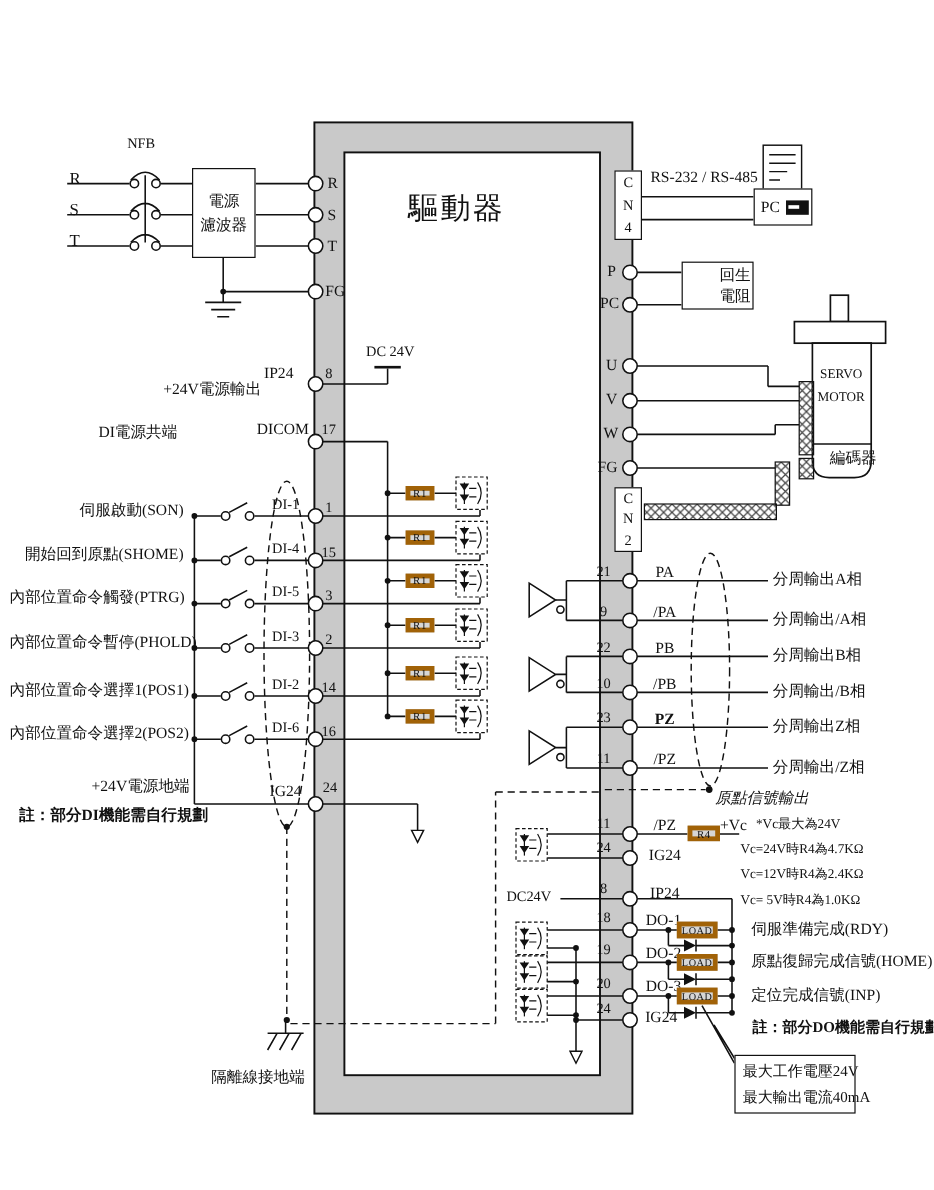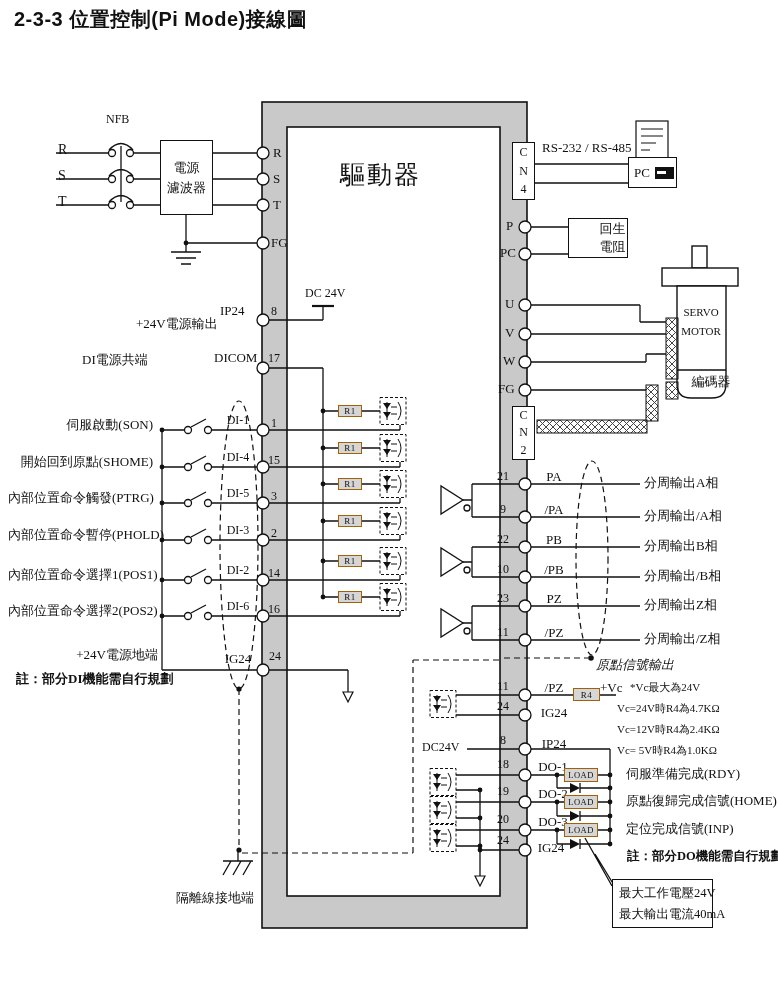--- a/index.html
+++ b/index.html
@@ -7,21 +7,21 @@
           font-family:"Liberation Serif","DejaVu Serif",serif;color:#111;}
   #canvas svg{position:absolute;left:0;top:0;}
   .t{position:absolute;font-size:13px;line-height:1.2;white-space:nowrap;color:#111;}
   .c{text-align:center;}
   .r{text-align:right;}
   .pre{white-space:pre-line;}
   .b{font-weight:bold;}
   .s12{font-size:12px;} .s11{font-size:11px;} .s14{font-size:14px;}
   .box{position:absolute;border:1.5px solid #111;background:#fff;display:flex;
        align-items:center;justify-content:center;text-align:center;box-sizing:border-box;}
-  .comp{position:absolute;border:1px solid #a16207;background:#d6d6d6;display:flex;
+  .comp{position:absolute;border:4px solid #a16207;background:#d6d6d6;display:flex;
         align-items:center;justify-content:center;box-sizing:border-box;
         font-size:9px;letter-spacing:.5px;}
   .title{position:absolute;left:14px;top:6px;font-family:"Liberation Sans",sans-serif;
          font-weight:bold;font-size:20px;letter-spacing:.5px;white-space:nowrap;}
   .screen{width:19px;height:12px;background:#111;margin-left:5px;position:relative;}
   .screen-bar{position:absolute;left:2px;top:4px;width:9px;height:3px;background:#fff;}
   .maxbox{position:absolute;border:1.3px solid #111;background:#fff;box-sizing:border-box;
           padding:3px 6px;font-size:12.5px;line-height:1.65;white-space:nowrap;}
 </style>
 </head>
@@ -233,21 +233,20 @@
     <circle cx="610" cy="816" r="2.4"></circle>
         <circle cx="610" cy="830" r="2.4"></circle>
         <circle cx="610" cy="844" r="2.4"></circle>
     <circle cx="480" cy="790" r="2.4"></circle>
         <circle cx="480" cy="818" r="2.4"></circle>
         <circle cx="480" cy="846" r="2.4"></circle>
     <circle cx="480" cy="850" r="2.4"></circle>
   </g>
 </svg>
 
-<div class="title">2-3-3  位置控制(Pi Mode)接線圖</div>
 
 <div class="t s12" style="left:106px;top:112px;">NFB</div>
 <div class="t s14" style="left:58px;top:142px;">R</div>
 <div class="t s14" style="left:58px;top:168px;">S</div>
 <div class="t s14" style="left:58px;top:194px;">T</div>
 <div class="box pre" style="left:160px;top:140px;width:53px;height:75px;font-size:13px;line-height:1.5;">電源
 濾波器</div>
 
 <div class="t" style="left:273px;top:145px;">R</div>
 <div class="t" style="left:273px;top:171px;">S</div>
@@ -327,21 +326,21 @@
 <div class="t s12 c" style="left:492px;top:502px;width:22px;">9</div>
 <div class="t c" style="left:534px;top:502px;width:40px;">/PA</div>
 <div class="t" style="left:644px;top:508px;">分周輸出/A相</div>
 <div class="t s12 c" style="left:492px;top:532px;width:22px;">22</div>
 <div class="t c" style="left:534px;top:532px;width:40px;">PB</div>
 <div class="t" style="left:644px;top:538px;">分周輸出B相</div>
 <div class="t s12 c" style="left:492px;top:562px;width:22px;">10</div>
 <div class="t c" style="left:534px;top:562px;width:40px;">/PB</div>
 <div class="t" style="left:644px;top:568px;">分周輸出/B相</div>
 <div class="t s12 c" style="left:492px;top:591px;width:22px;text-align:center;">23</div>
-<div class="t c" style="left:534px;top:591px;width:40px;">PZ</div>
+<div class="t c" style="left:534px;top:591px;width:40px;font-weight:bold;">PZ</div>
 <div class="t" style="left:644px;top:597px;">分周輸出Z相</div>
 <div class="t s12 c" style="left:492px;top:625px;width:22px;">11</div>
 <div class="t c" style="left:534px;top:625px;width:40px;">/PZ</div>
 <div class="t" style="left:644px;top:631px;">分周輸出/Z相</div>
 
 <div class="t s12 c" style="left:492px;top:679px;width:22px;">11</div>
 <div class="t c" style="left:534px;top:680px;width:40px;">/PZ</div>
 <div class="comp" style="left:573px;top:688px;width:27px;height:13px;">R4</div>
 <div class="t" style="left:600px;top:680px;">+Vc</div>
 <div class="t" style="left:596px;top:657px;font-style:italic;">原點信號輸出</div>

